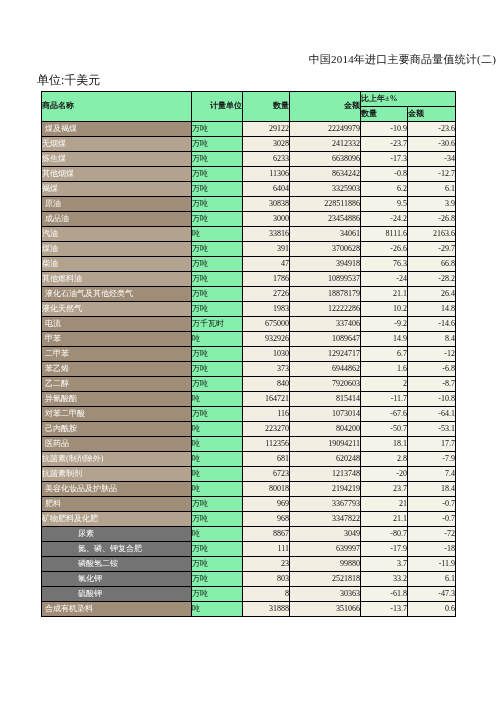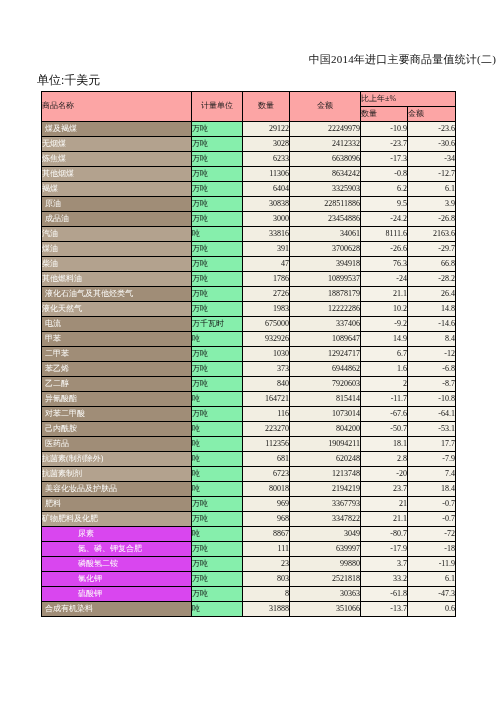--- a/index.html
+++ b/index.html
@@ -64,32 +64,32 @@
     padding: 0;
     font-size: 8px;
     line-height: 1.05;
     height: 15px;
     box-sizing: border-box;
     overflow: hidden;
     white-space: nowrap;
   }
   
   thead th {
-    background: #fca5a5;
+    background: #86efac;
     color: #1a1a1a;
-    font-weight: normal;
+    font-weight: bold;
     font-size: 8.2px;
     vertical-align: middle;
   }
   th.h-name {
     text-align: left;
     padding-left: 3px;
   }
   th.h-unit, th.h-qty, th.h-amt {
-    text-align: center;
+    text-align: right;
     padding-left: 3px;
   }
   th.h-span {
     text-align: left;
     padding-left: 3px;
     height: 15px;
   }
   th.h-sub {
     text-align: left;
     padding-left: 3px;
@@ -98,21 +98,21 @@
   
   td.name {
     background: #ac9a85;
     color: #fdfdfb;
     text-align: left;
     padding-left: 3px;
     font-size: 8px;
   }
   td.name.lvl0 { padding-left: 3px;  background: #a08d77; }
   td.name.lvl1 { background: #b3a28e; }
-  td.name.lvl2 { padding-left: 36px; background: #d946ef; }
+  td.name.lvl2 { padding-left: 36px; background: #737373; }
 
   td.unit {
     background: #86efac;
     text-align: left;
     padding-left: 3px;
     color: #111;
   }
   td.num {
     background: #f2eee2;
     text-align: right;

